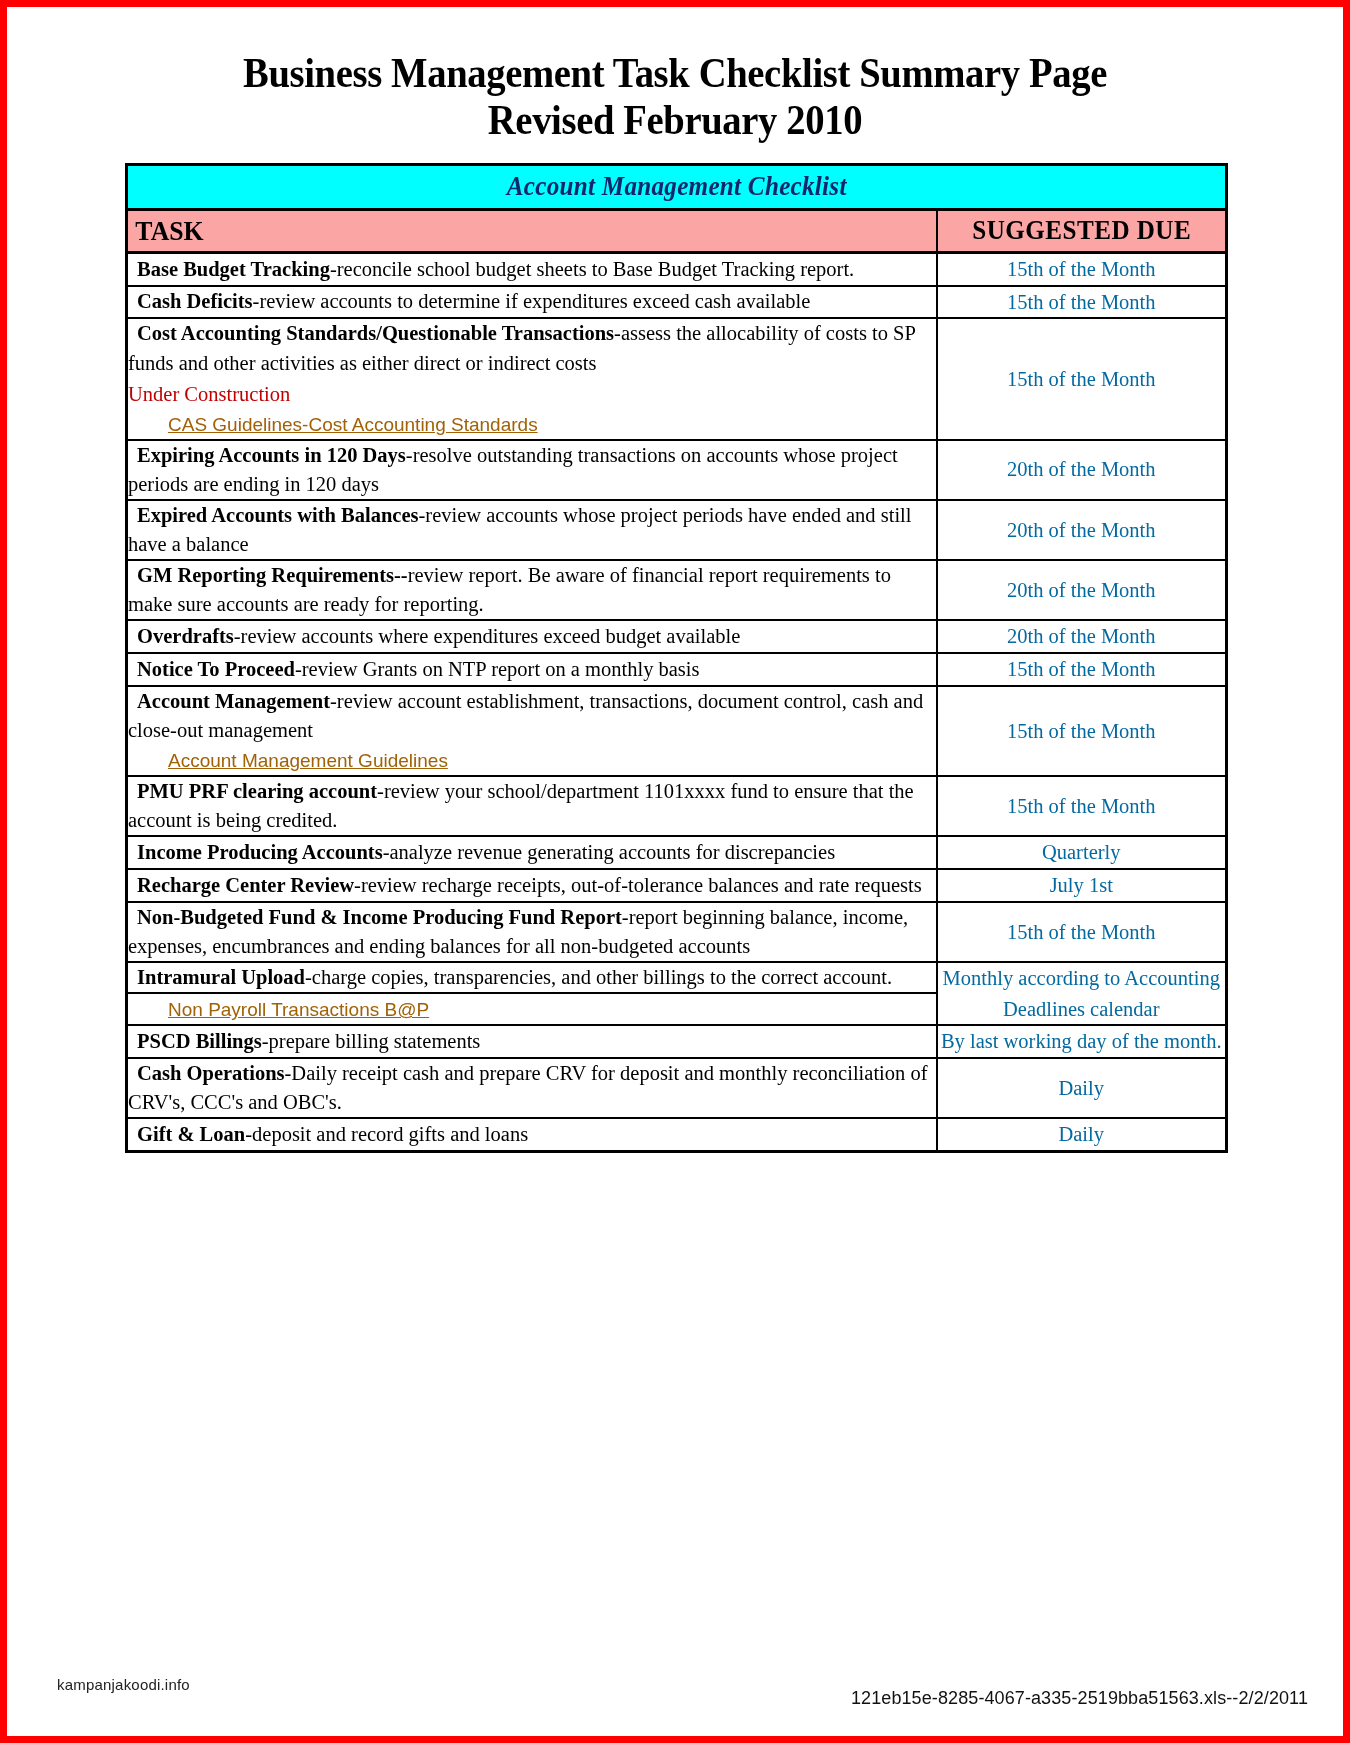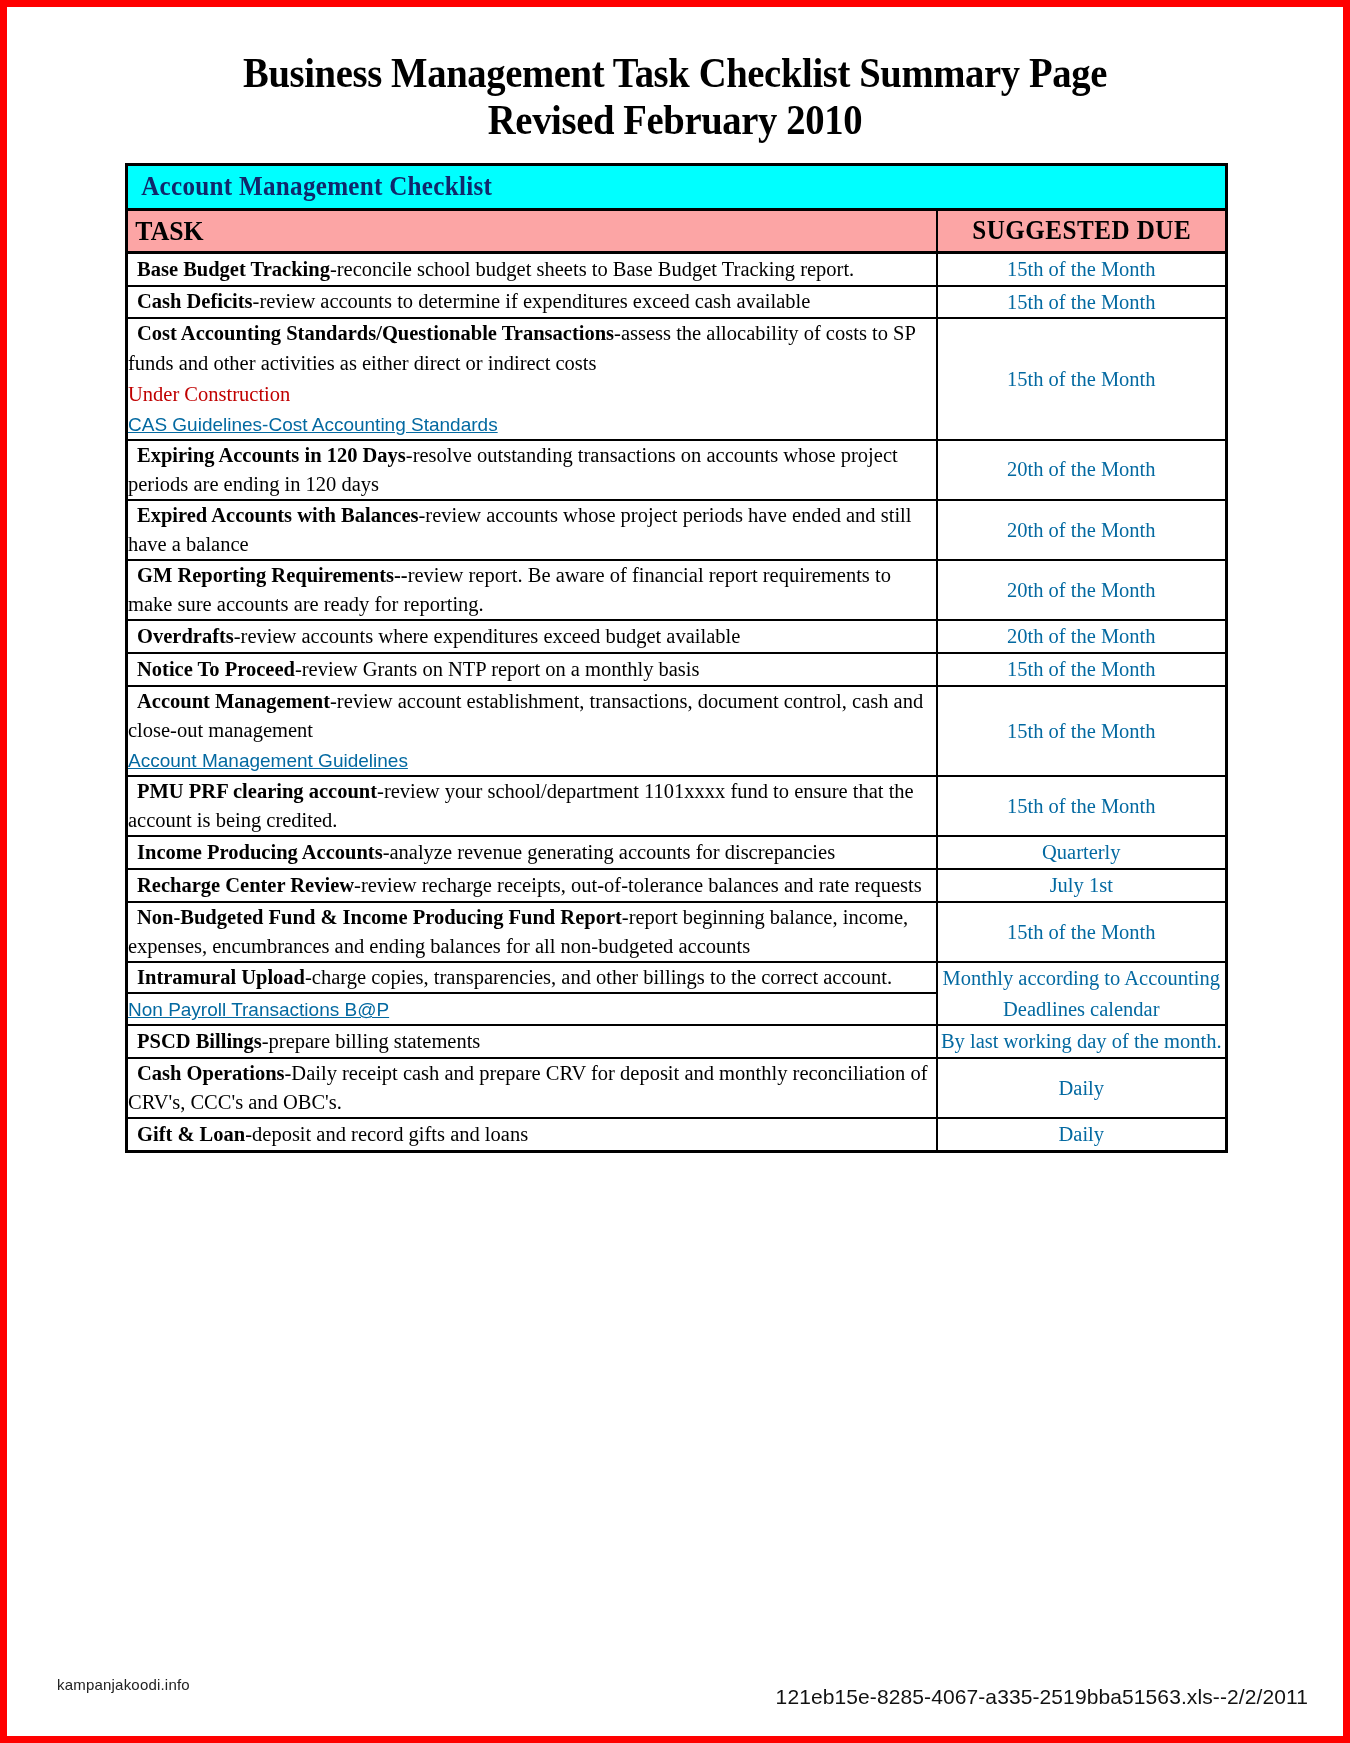--- a/index.html
+++ b/index.html
@@ -49,22 +49,24 @@
     border:3px solid #000;
   }
   table.checklist td{
     border:2px solid #000;
     vertical-align:middle;
     padding:0;
   }
   
   .banner-cell{
     background:#00ffff;
+    text-align:center;
     height:42px;
     border-bottom:3px solid #000 !important;
+    font-style:italic;
   }
   .banner-text{
     font-weight:bold;
     font-size:27px;
     color:#10286b;
     transform:scaleX(0.93);
     display:inline-block;
     letter-spacing:0.3px;
   }
   
@@ -103,45 +105,46 @@
     padding:6px 6px;
   }
   .uc{
     color:#c00000;
     font-weight:normal;
     display:block;
     margin-top:2px;
   }
   .xlink{
     display:block;
-    color:#0369a1;
+    color:#a16207;
     text-decoration:underline;
     font-family:"Liberation Sans", sans-serif;
     font-size:19px;
     margin-top:3px;
     width:max-content;
     cursor:pointer;
+    padding-left:40px;
   }
   .linkonly-cell{
     padding:4px 8px 5px 9px;
   }
   
   .watermark{
     position:absolute;
     left:43px;bottom:36px;
     font-family:"Liberation Sans", sans-serif;
     font-size:15px;
     color:#222;
     letter-spacing:0.2px;
   }
   .footer-id{
     position:absolute;
     right:28px;bottom:20px;
     font-family:"Liberation Sans", sans-serif;
-    font-size:21px;
+    font-size:18px;
     color:#111;
     letter-spacing:0.1px;
   }
 </style>
 </head>
 <body>
 
 <div class="page-frame">
   <div class="sheet">
 

